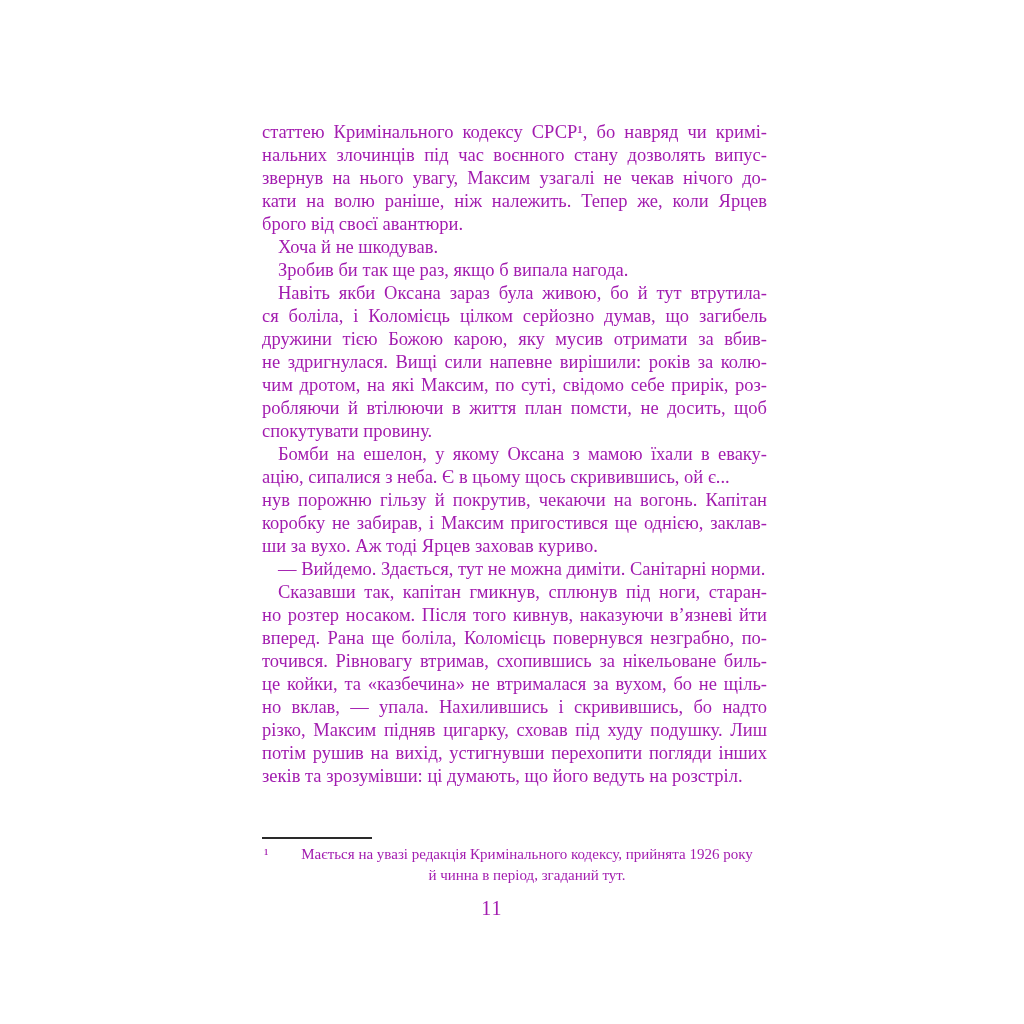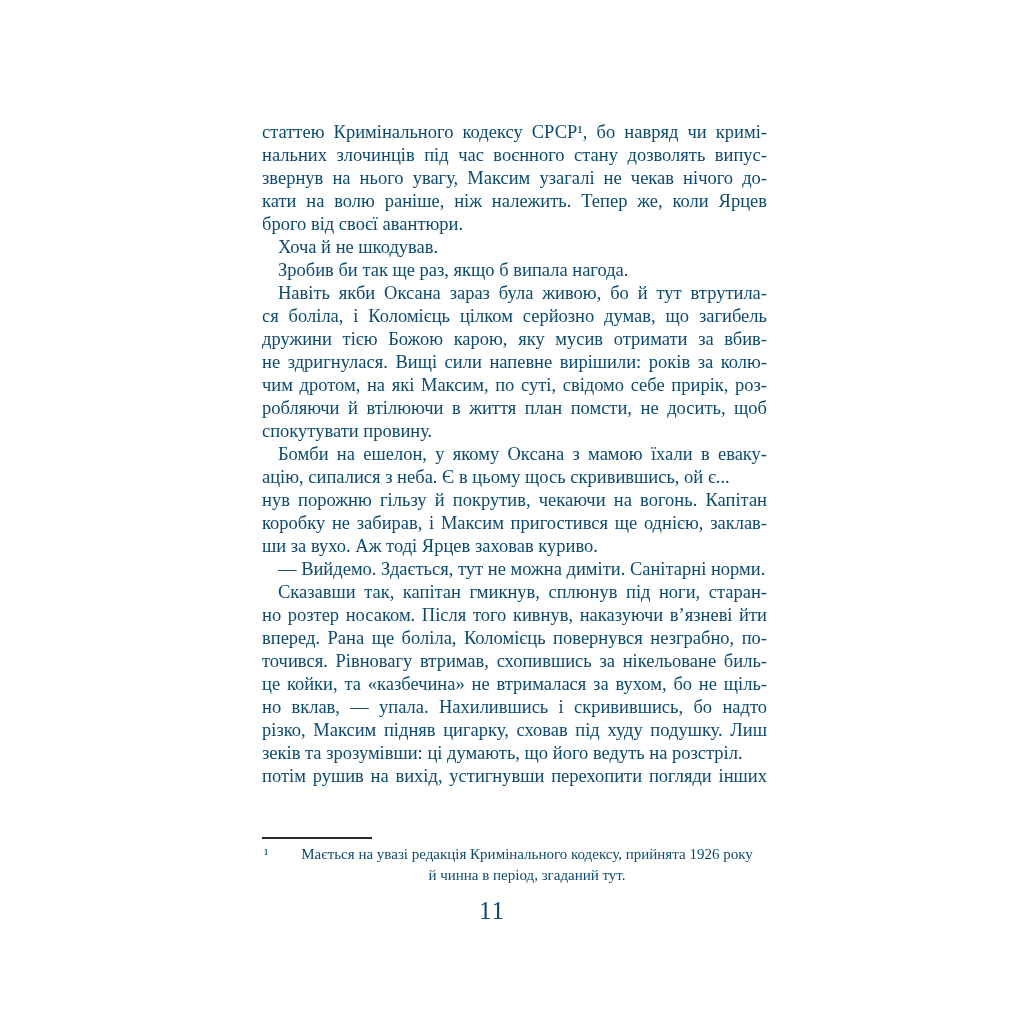--- a/index.html
+++ b/index.html
@@ -2,21 +2,21 @@
 <html><head>
 <meta charset="utf-8">
 <style>
   html, body { margin: 0; padding: 0; background: #ffffff; }
   .page {
     position: relative;
     width: 1024px;
     height: 1024px;
     background: #ffffff;
     font-family: "Liberation Serif", serif;
-    color: #0c4a6e;
+    color: #a21caf;
     overflow: hidden;
   }
   .text-block {
     position: absolute;
     left: 262px;
     top: 121px;
     width: 505px;
     font-size: 18.5px;
     line-height: 23px;
   }
@@ -50,21 +50,21 @@
     top: 0;
   }
   .fn-lines { padding-left: 25px; }
   .fn-line { height: 21px; text-align: center; }
   .page-number {
     position: absolute;
     left: 262px;
     top: 897px;
     width: 460px;
     text-align: center;
-    font-size: 25px;
+    font-size: 20px;
     letter-spacing: 1px;
   }
 </style>
 </head>
 <body>
 
 <div class="page">
   <div class="text-block">
       <div class="line">статтею Кримінального кодексу СРСР¹, бо навряд чи кримі-</div>
       <div class="line">нальних злочинців під час воєнного стану дозволять випус-</div>
@@ -86,22 +86,22 @@
       <div class="line">коробку не забирав, і Максим пригостився ще однією, заклав-</div>
       <div class="line last">ши за вухо. Аж тоді Ярцев заховав куриво.</div>
       <div class="line indent last">— Вийдемо. Здається, тут не можна диміти. Санітарні норми.</div>
       <div class="line indent">Сказавши так, капітан гмикнув, сплюнув під ноги, старан-</div>
       <div class="line">но розтер носаком. Після того кивнув, наказуючи в’язневі йти</div>
       <div class="line">вперед. Рана ще боліла, Коломієць повернувся незграбно, по-</div>
       <div class="line">точився. Рівновагу втримав, схопившись за нікельоване биль-</div>
       <div class="line">це койки, та «казбечина» не втрималася за вухом, бо не щіль-</div>
       <div class="line">но вклав, — упала. Нахилившись і скривившись, бо надто</div>
       <div class="line">різко, Максим підняв цигарку, сховав під худу подушку. Лиш</div>
+      <div class="line">потім рушив на вихід, устигнувши перехопити погляди інших</div>
       <div class="line last">зеків та зрозумівши: ці думають, що його ведуть на розстріл.</div>
-      <div class="line">потім рушив на вихід, устигнувши перехопити погляди інших</div>
     </div>
   <div class="footnote-rule"></div>
   <div class="footnote">
     <span class="fn-marker">¹</span>
     <div class="fn-lines">
         <div class="fn-line">Мається на увазі редакція Кримінального кодексу, прийнята 1926 року</div>
         <div class="fn-line">й чинна в період, згаданий тут.</div>
       </div>
   </div>
   <div class="page-number">11</div>

